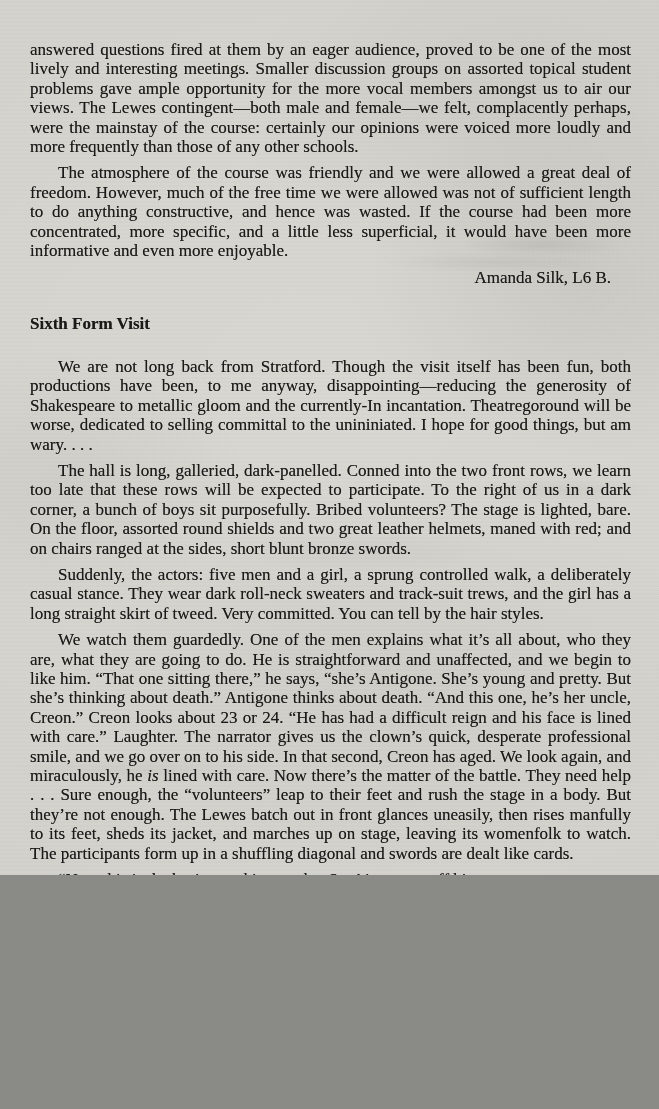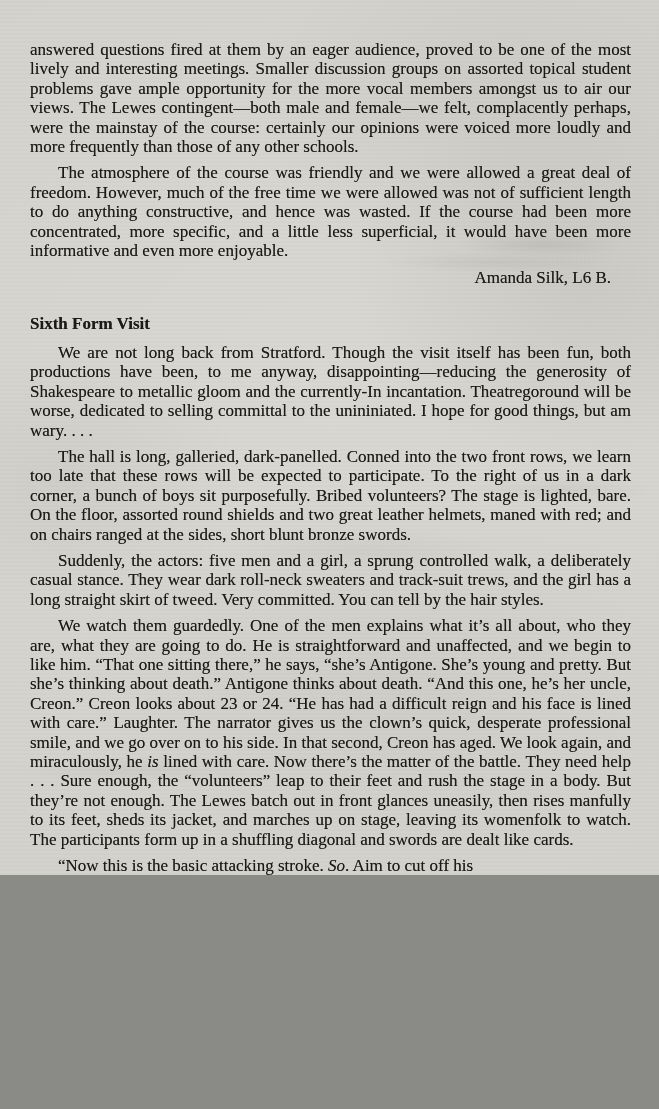--- a/index.html
+++ b/index.html
@@ -57,21 +57,21 @@
     font-style: italic;
   }
   .signature {
     text-align: right;
     margin: 8px 20px 26px 0;
     text-shadow: 0 0 0.4px rgba(20,20,18,0.55);
   }
   .heading {
     font-size: 17px;
     font-weight: bold;
-    margin: 0 0 9px 0;
+    margin: 0 0 23px 0;
     text-shadow: 0 0 0.4px rgba(20,20,18,0.6);
   }
   .hline {
     display: block;
     line-height: 20px;
   }
   .page-number {
     position: absolute;
     right: 28px;
     top: 1116px;

